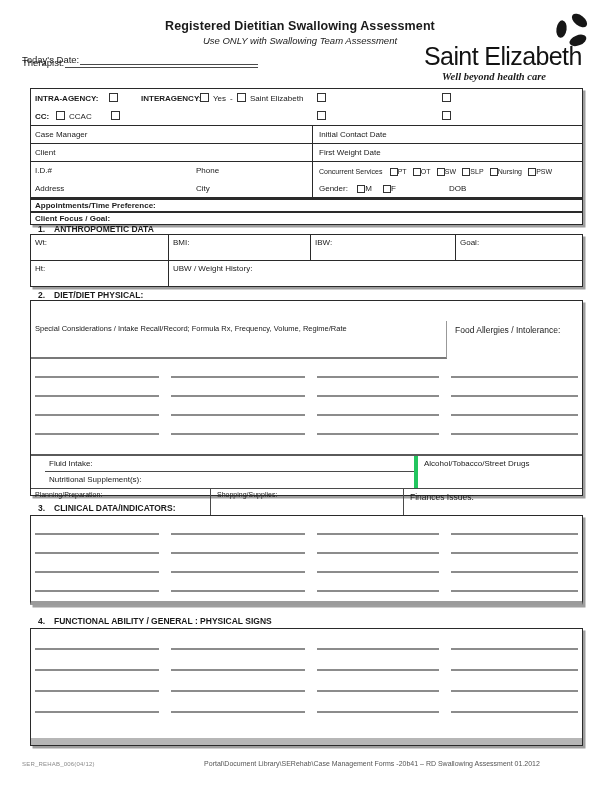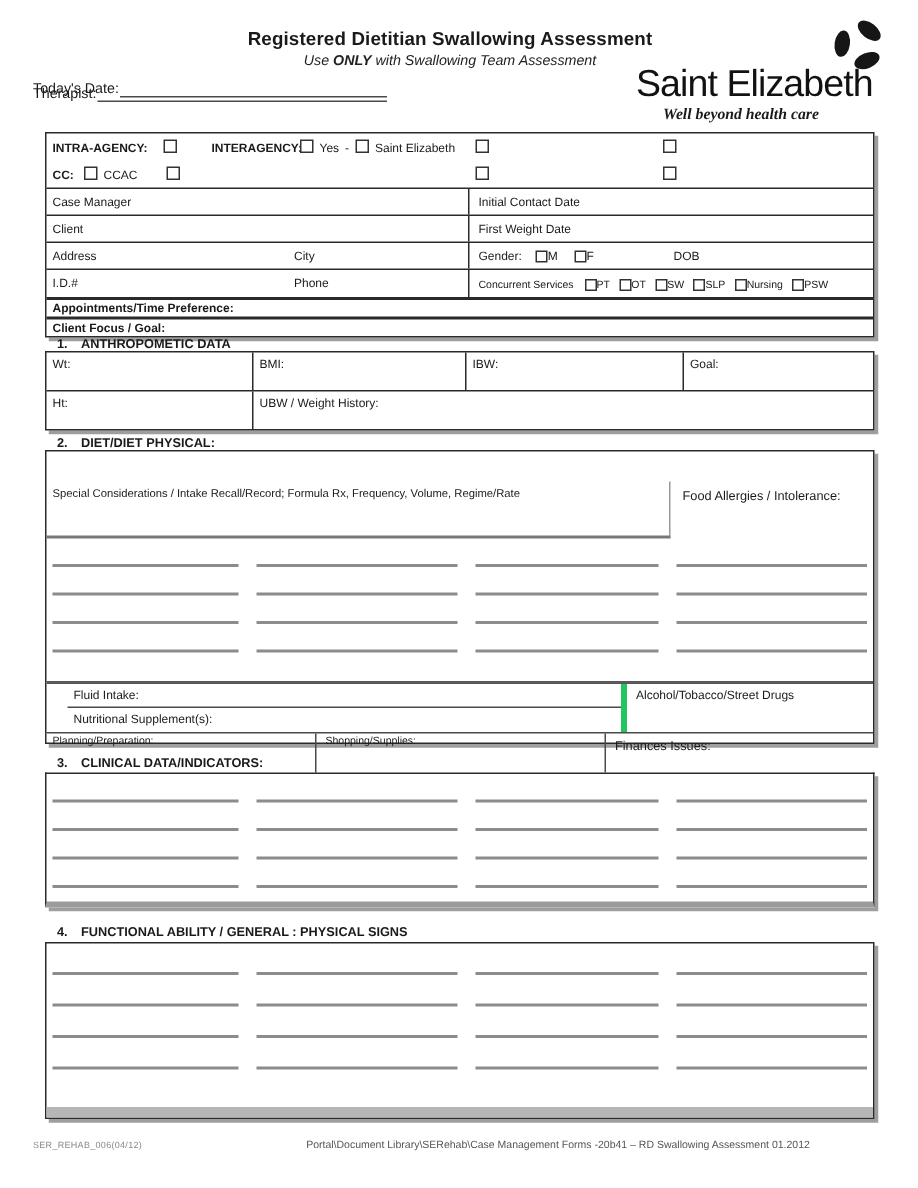--- a/index.html
+++ b/index.html
@@ -8,21 +8,21 @@
     position:relative; width:612px; height:792px; margin:0 auto;
     background:#ffffff; overflow:hidden;
     font-family:"Liberation Sans", sans-serif; color:#1a1a1a;
   }
   .abs { position:absolute; white-space:nowrap; }
 
   
   .title-wrap { position:absolute; top:19px; left:0; width:600px; text-align:center; }
   .title { font-size:12.5px; font-weight:bold; letter-spacing:.1px; }
   .subtitle { font-size:9.5px; font-style:italic; margin-top:2px; color:#222; }
-  .subtitle b { font-weight:bold; }
+  .subtitle b { font-weight:normal; }
 
   .field-row { position:absolute; left:22px; width:236px; display:flex; font-size:9.5px; }
   .field-row .flabel { white-space:nowrap; }
   .field-row .fill { flex:1; border-bottom:1.5px solid #4a4a4a; margin-left:1px; }
 
   .logo { position:absolute; top:8px; left:418px; width:180px; height:76px; }
   .logo-icon { position:absolute; top:2px; right:5px; width:40px; height:40px; }
   .logo-text { position:absolute; top:34px; left:6px; font-size:25px; letter-spacing:-.6px; color:#121212; }
   .logo-tag { position:absolute; top:63px; left:6px; width:140px; text-align:center;
               font-family:"Liberation Serif", serif; font-style:italic; font-weight:bold; font-size:10.5px; }
@@ -154,47 +154,47 @@
     </div>
 
     <div class="drow">
       <div class="dcell-l"><span>Case Manager</span></div>
       <div class="dcell-r"><span>Initial Contact Date</span></div>
     </div>
     <div class="drow">
       <div class="dcell-l"><span>Client</span></div>
       <div class="dcell-r"><span>First Weight Date</span></div>
     </div>
-    <div class="drow">
-      <div class="dcell-l">
-        <span>Address</span>
-        <span class="abs" style="top:4px;left:165px;">City</span>
-      </div>
-      <div class="dcell-r">
-        <span>Gender:</span>
-        <span class="cb cb-s" style="margin-left:7px;"></span><span>M</span>
-        <span class="cb cb-s" style="margin-left:9px;"></span><span>F</span>
-        <span class="abs" style="top:4px;left:136px;">DOB</span>
-      </div>
-    </div>
     <div class="drow last">
       <div class="dcell-l">
         <span>I.D.#</span>
         <span class="abs" style="top:4px;left:165px;">Phone</span>
       </div>
       <div class="dcell-r" style="padding-top:5px;">
         <span class="small-lab">Concurrent Services</span>
         <span class="cb cb-s" style="margin-left:5px;"></span><span class="small-lab">PT</span>
         <span class="cb cb-s" style="margin-left:4px;"></span><span class="small-lab">OT</span>
         <span class="cb cb-s" style="margin-left:4px;"></span><span class="small-lab">SW</span>
         <span class="cb cb-s" style="margin-left:4px;"></span><span class="small-lab">SLP</span>
         <span class="cb cb-s" style="margin-left:4px;"></span><span class="small-lab">Nursing</span>
         <span class="cb cb-s" style="margin-left:4px;"></span><span class="small-lab">PSW</span>
       </div>
     </div>
+    <div class="drow">
+      <div class="dcell-l">
+        <span>Address</span>
+        <span class="abs" style="top:4px;left:165px;">City</span>
+      </div>
+      <div class="dcell-r">
+        <span>Gender:</span>
+        <span class="cb cb-s" style="margin-left:7px;"></span><span>M</span>
+        <span class="cb cb-s" style="margin-left:9px;"></span><span>F</span>
+        <span class="abs" style="top:4px;left:136px;">DOB</span>
+      </div>
+    </div>
 
     <div class="thick-row"><span>Appointments/Time Preference:</span></div>
     <div class="thick-row"><span>Client Focus / Goal:</span></div>
   </div>
 
   <div class="sec-head" style="top:224px;">
     <span class="num">1.</span><span>ANTHROPOMETIC DATA</span>
   </div>
   <div class="formbox s1">
     <div class="s1row r1">

